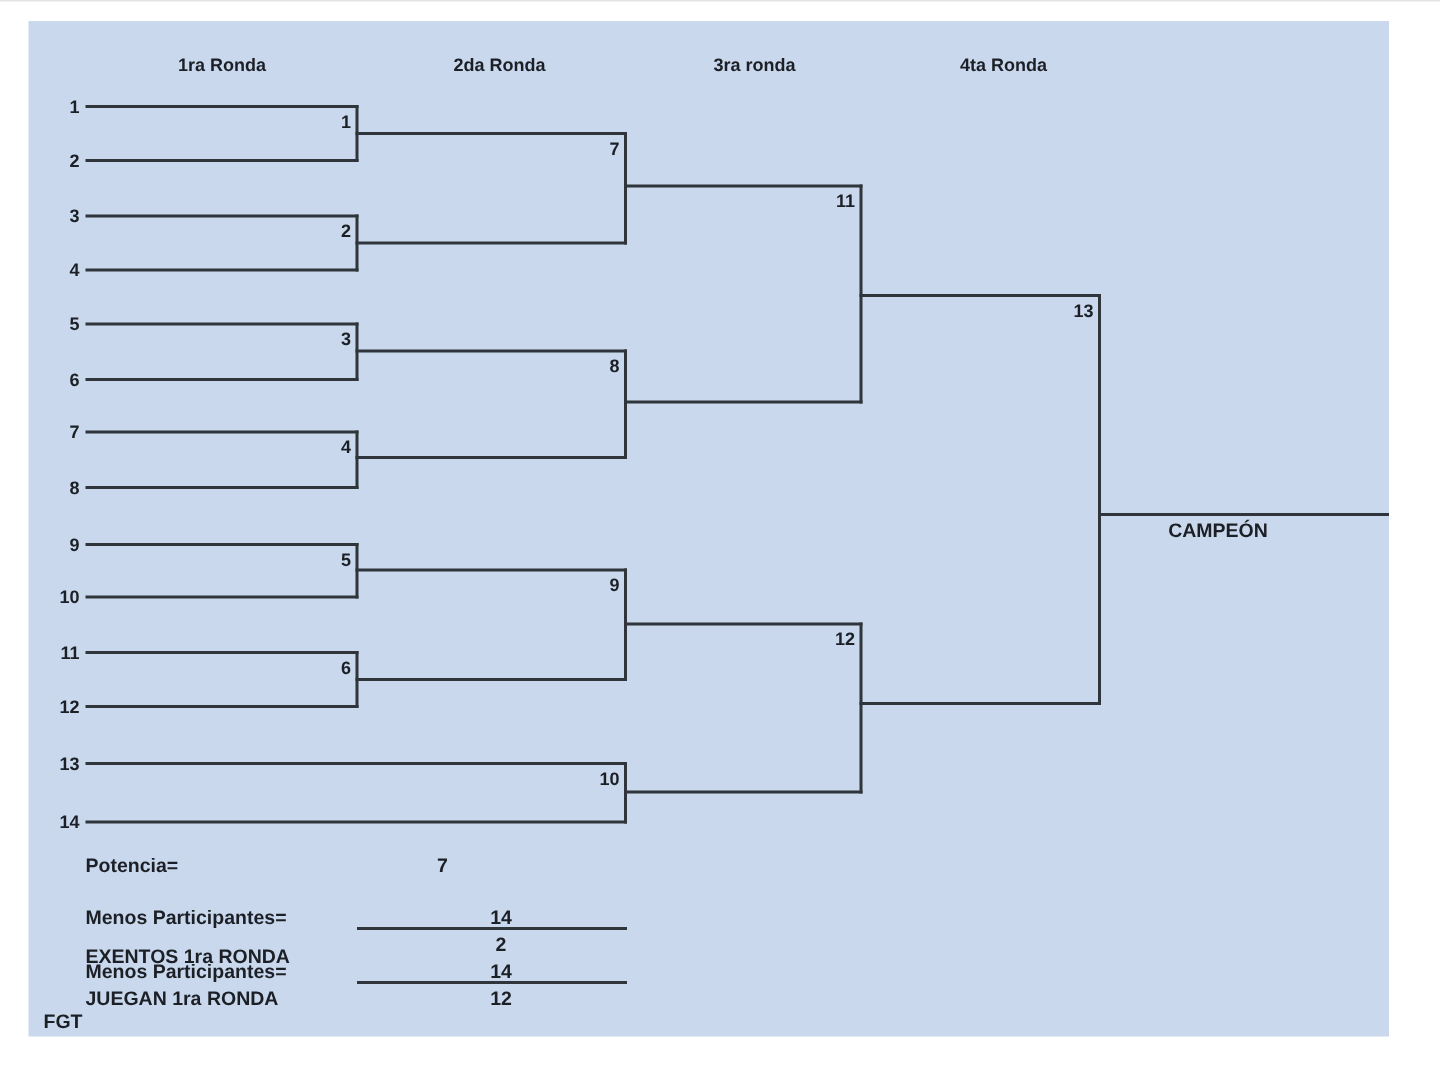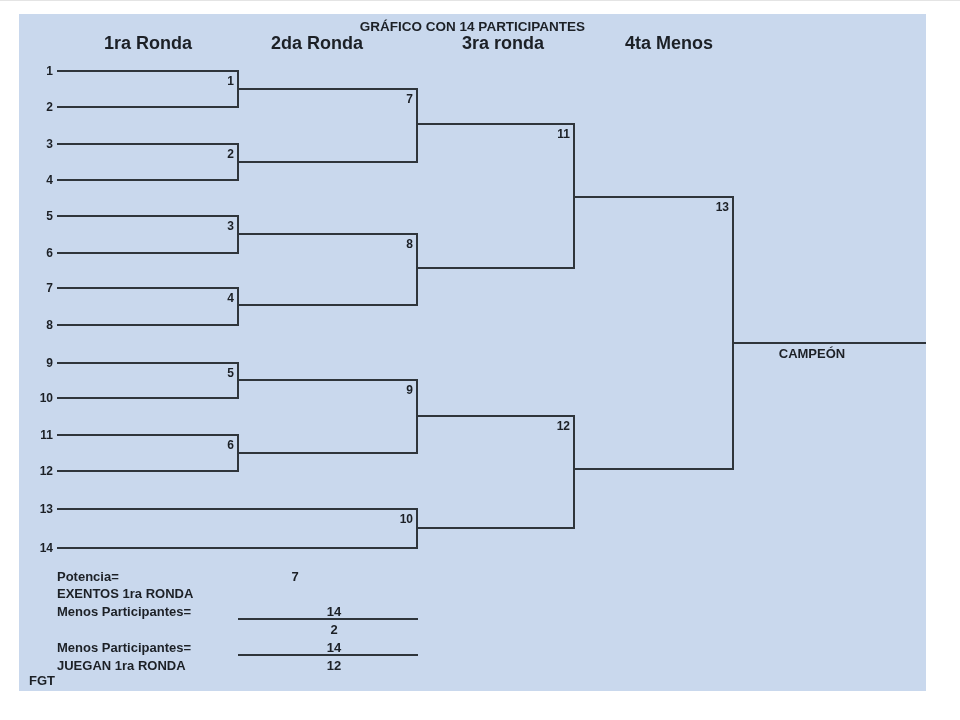--- a/index.html
+++ b/index.html
@@ -2,48 +2,47 @@
 <html style="--panel: #c9d8ed; --line: #2f353b; --text: #1c2026;"><head>
 <meta charset="utf-8">
 <style>
   html,body{margin:0;padding:0;background:#ffffff;}
   body{width:960px;height:720px;position:relative;font-family:"Liberation Sans",sans-serif;}
   .canvas{position:absolute;left:0;top:0;width:960px;height:720px;overflow:hidden;border-top:1px solid #e4e4e4;}
   .panel{position:absolute;left:19px;top:13px;width:907px;height:677px;background:var(--panel,#c9d8ed);}
   .line{position:absolute;background:var(--line,#2f353b);}
   .lbl{position:absolute;color:var(--text,#1c2026);font-weight:bold;font-size:13px;line-height:13px;white-space:nowrap;text-align:center;}
   .title{left:19px;top:19px;width:907px;text-align:center;font-size:13.5px;}
-  .header{top:36px;width:130px;font-size:18px;}
+  .header{top:36px;width:130px;font-size:12px;}
   .num{font-size:12px;line-height:12px;}
   .val{text-align:center;}
   .champion{left:752px;top:346px;width:120px;text-align:center;}
 </style>
 </head>
 <body>
 
 <div class="canvas">
   <div class="panel"></div>
 
-  <div class="lbl title">GRÁFICO CON 14 PARTICIPANTES</div>
 
   <div class="lbl header" style="left:83px">1ra Ronda</div>
-  <div class="lbl header" style="left:252px">2da Ronda</div>
+  <div class="lbl header" style="left:268px">2da Ronda</div>
   <div class="lbl header" style="left:438px">3ra ronda</div>
-  <div class="lbl header" style="left:604px">4ta Menos</div>
+  <div class="lbl header" style="left:604px">4ta Ronda</div>
 
   <div class="lbl champion">CAMPEÓN</div>
 
   <div class="lbl" style="left:57px;top:569px">Potencia=</div>
   <div class="lbl val" style="left:265px;top:569px;width:60px">7</div>
 
   <div>
       <div class="lbl" style="left: 57px; top: 604px;">Menos Participantes=</div>
       <div class="lbl val" style="left: 294px; top: 604px; width: 80px;">14</div>
       <div class="line" style="left: 238px; top: 617px; width: 180px; height: 2px;"></div>
-      <div class="lbl" style="left: 57px; top: 586px;">EXENTOS 1ra RONDA</div>
+      <div class="lbl" style="left: 57px; top: 630px;">EXENTOS 1ra RONDA</div>
       <div class="lbl val" style="left: 294px; top: 622px; width: 80px;">2</div>
       <div class="lbl" style="left: 57px; top: 640px;">Menos Participantes=</div>
       <div class="lbl val" style="left: 294px; top: 640px; width: 80px;">14</div>
       <div class="line" style="left: 238px; top: 653px; width: 180px; height: 2px;"></div>
       <div class="lbl" style="left: 57px; top: 658px;">JUEGAN 1ra RONDA</div>
       <div class="lbl val" style="left: 294px; top: 658px; width: 80px;">12</div>
     </div>
 
   <div class="lbl" style="left:29px;top:673px">FGT</div>
 <div class="lbl num" style="left: 13px; top: 64px; width: 40px; text-align: right;">1</div>

